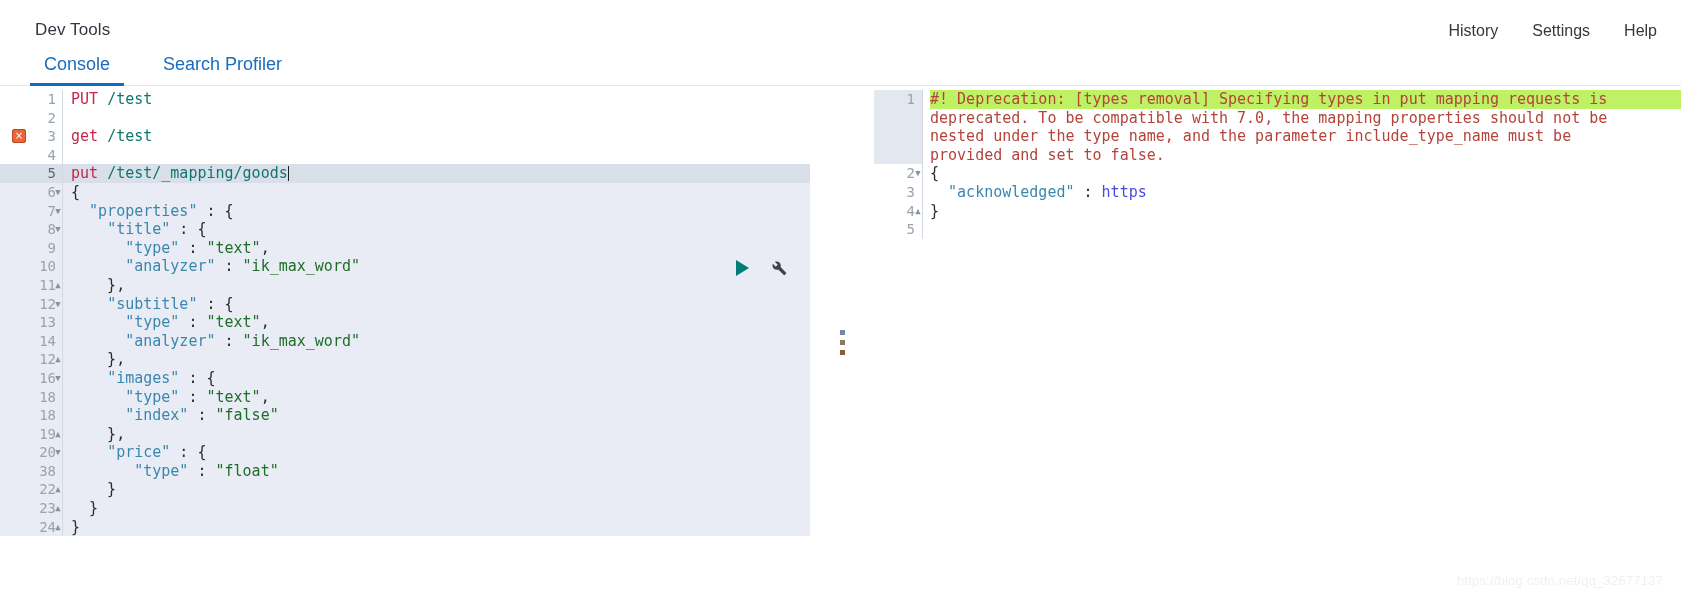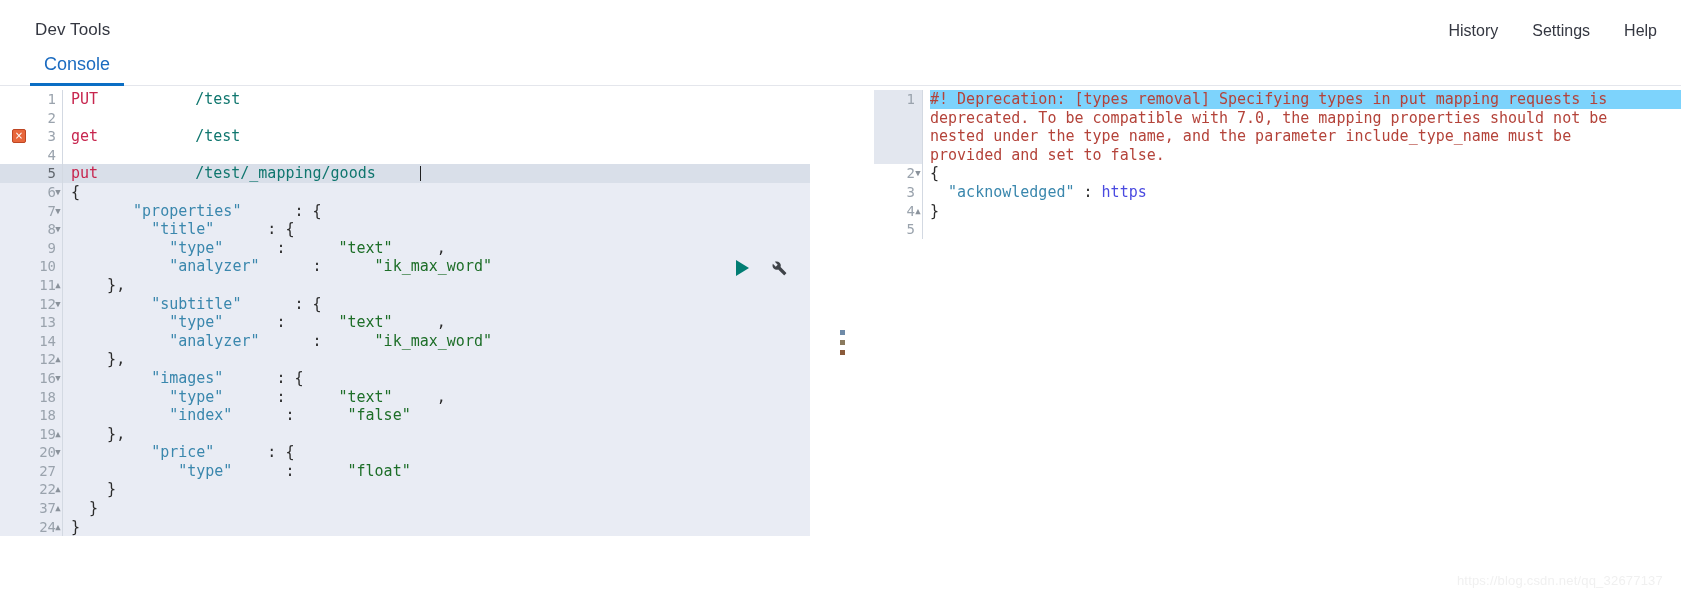--- a/index.html
+++ b/index.html
@@ -158,21 +158,20 @@
   }
 
   .codetext {
     flex: 1;
     padding-left: 8px;
     border-left: 1px solid #c9cfd9;
     height: 100%;
     display: flex;
     align-items: center;
     white-space: pre;
-    gap: 44px;
   }
   .editor-pane .codetext { border-left: 1px solid #d3d9e2; }
 
   
   .t-method { color: #c7254e; }
   .t-url    { color: #0f766e; }
   .t-key    { color: #3a87ad; }
   .t-str    { color: #1d6e28; }
   .t-punct  { color: #2b2b2b; }
   .t-bool   { color: #4a4ae0; }
@@ -275,21 +274,21 @@
   .warn-body {
     flex: 1;
     border-left: 1px solid #d3d9e2;
     padding-left: 7px;
     font-family: "DejaVu Sans Mono", monospace;
     font-size: 15px;
     line-height: 18.6px;
     color: #b4433a;
     white-space: pre;
   }
-  .warn-body .l1 { background: #7dd3fc; display: block; }
+  .warn-body .l1 { background: #bef264; display: block; }
 
   
   .watermark {
     position: absolute;
     right: 18px;
     bottom: 10px;
     font-size: 13px;
     color: #f0f0f0;
     font-family: "Liberation Sans", sans-serif;
     user-select: none;
@@ -306,20 +305,21 @@
     <div class="header-spacer"></div>
     <div class="header-links">
       <div class="header-link">History</div>
       <div class="header-link">Settings</div>
       <div class="header-link">Help</div>
     </div>
   </div>
 
   <div class="tabbar">
     <div class="tab active">Console</div>
+    <div class="tab">Search Profiler</div>
   </div>
 
   <div class="body">
 
     <div class="editor-pane">
       <div class="code-surface">
 
         <div class="line">
           <div class="gutter"><span>1</span></div>
           <div class="codetext"><span class="t-method">PUT</span><span class="t-punct"> </span><span class="t-url">/test</span></div>
@@ -417,31 +417,31 @@
           <div class="gutter"><span>19</span><i class="fold">▲</i></div>
           <div class="codetext"><span class="t-punct">    },</span></div>
         </div>
 
         <div class="line shade">
           <div class="gutter"><span>20</span><i class="fold">▼</i></div>
           <div class="codetext"><span class="t-punct">    </span><span class="t-key">"price"</span><span class="t-punct"> : {</span></div>
         </div>
 
         <div class="line shade">
-          <div class="gutter"><span>27</span></div>
+          <div class="gutter"><span>38</span></div>
           <div class="codetext"><span class="t-punct">       </span><span class="t-key">"type"</span><span class="t-punct"> : </span><span class="t-str">"float"</span></div>
         </div>
 
         <div class="line shade">
           <div class="gutter"><span>22</span><i class="fold">▲</i></div>
           <div class="codetext"><span class="t-punct">    }</span></div>
         </div>
 
         <div class="line shade">
-          <div class="gutter"><span>37</span><i class="fold">▲</i></div>
+          <div class="gutter"><span>23</span><i class="fold">▲</i></div>
           <div class="codetext"><span class="t-punct">  }</span></div>
         </div>
 
         <div class="line shade">
           <div class="gutter"><span>24</span><i class="fold">▲</i></div>
           <div class="codetext"><span class="t-punct">}</span></div>
         </div>
 
 
       </div>

